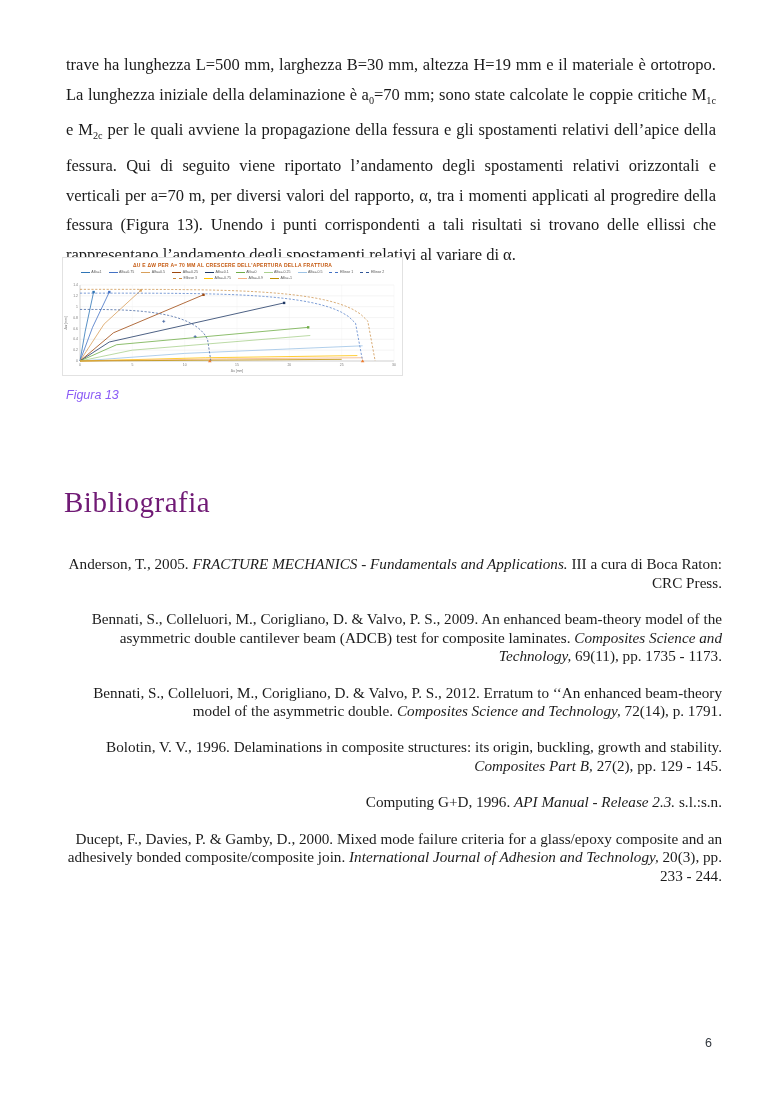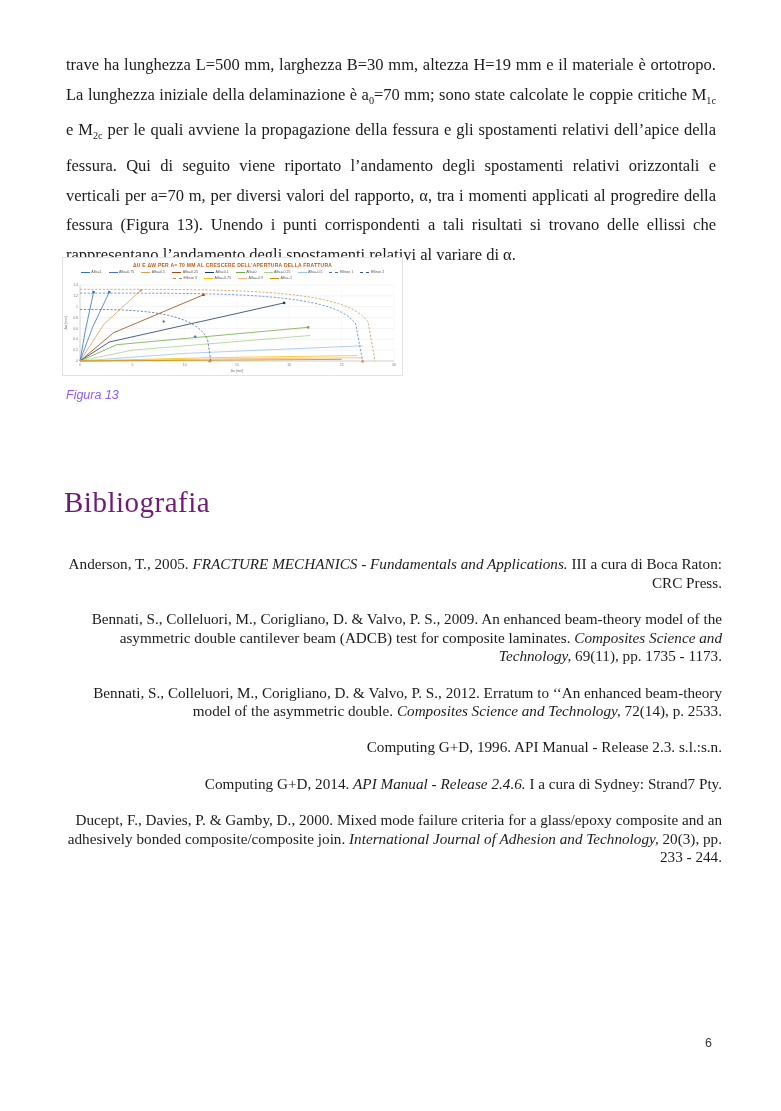--- a/index.html
+++ b/index.html
@@ -158,20 +158,20 @@
       </svg>
   </figure>
 
   <div class="caption">Figura  13</div>
 
   <h1 class="bib-heading">Bibliografia</h1>
 
   <div class="bib">
     <p><span>Anderson, T., 2005. </span><span style="font-style: italic;">FRACTURE MECHANICS - Fundamentals and Applications.</span><span> III a cura di Boca Raton: CRC Press.</span></p>
     <p><span>Bennati, S., Colleluori, M., Corigliano, D. &amp; Valvo, P. S., 2009. An enhanced beam-theory model of the asymmetric double cantilever beam (ADCB) test for composite laminates. </span><span style="font-style: italic;">Composites Science and Technology,</span><span> 69(11), pp. 1735 - 1173.</span></p>
-    <p><span>Bennati, S., Colleluori, M., Corigliano, D. &amp; Valvo, P. S., 2012. Erratum to ‘‘An enhanced beam-theory model of the asymmetric double. </span><span style="font-style: italic;">Composites Science and Technology,</span><span> 72(14), p. 2533.</span></p>
-    <p><span>Computing G+D, 1996. </span><span style="">API Manual - Release 2.3.</span><span> s.l.:s.n.</span></p>
-    <p><span>Computing G+D, 2014. </span><span style="font-style: italic;">API Manual - Release 2.4.6.</span><span> I a cura di Sydney: Strand7 Pty.</span></p>
+    <p><span>Bennati, S., Colleluori, M., Corigliano, D. &amp; Valvo, P. S., 2012. Erratum to ‘‘An enhanced beam-theory model of the asymmetric double. </span><span style="font-style: italic;">Composites Science and Technology,</span><span> 72(14), p. 1791.</span></p>
+    <p><span>Bolotin, V. V., 1996. Delaminations in composite structures: its origin, buckling, growth and stability. </span><span style="font-style: italic;">Composites Part B,</span><span> 27(2), pp. 129 - 145.</span></p>
+    <p><span>Computing G+D, 1996. </span><span style="font-style: italic;">API Manual - Release 2.3.</span><span> s.l.:s.n.</span></p>
     <p><span>Ducept, F., Davies, P. &amp; Gamby, D., 2000. Mixed mode failure criteria for a glass/epoxy composite and an adhesively bonded composite/composite join. </span><span style="font-style: italic;">International Journal of Adhesion and Technology,</span><span> 20(3), pp. 233 - 244.</span></p>
   </div>
 
   <div class="pageno">6</div>
 </div>
 
 </body></html>

